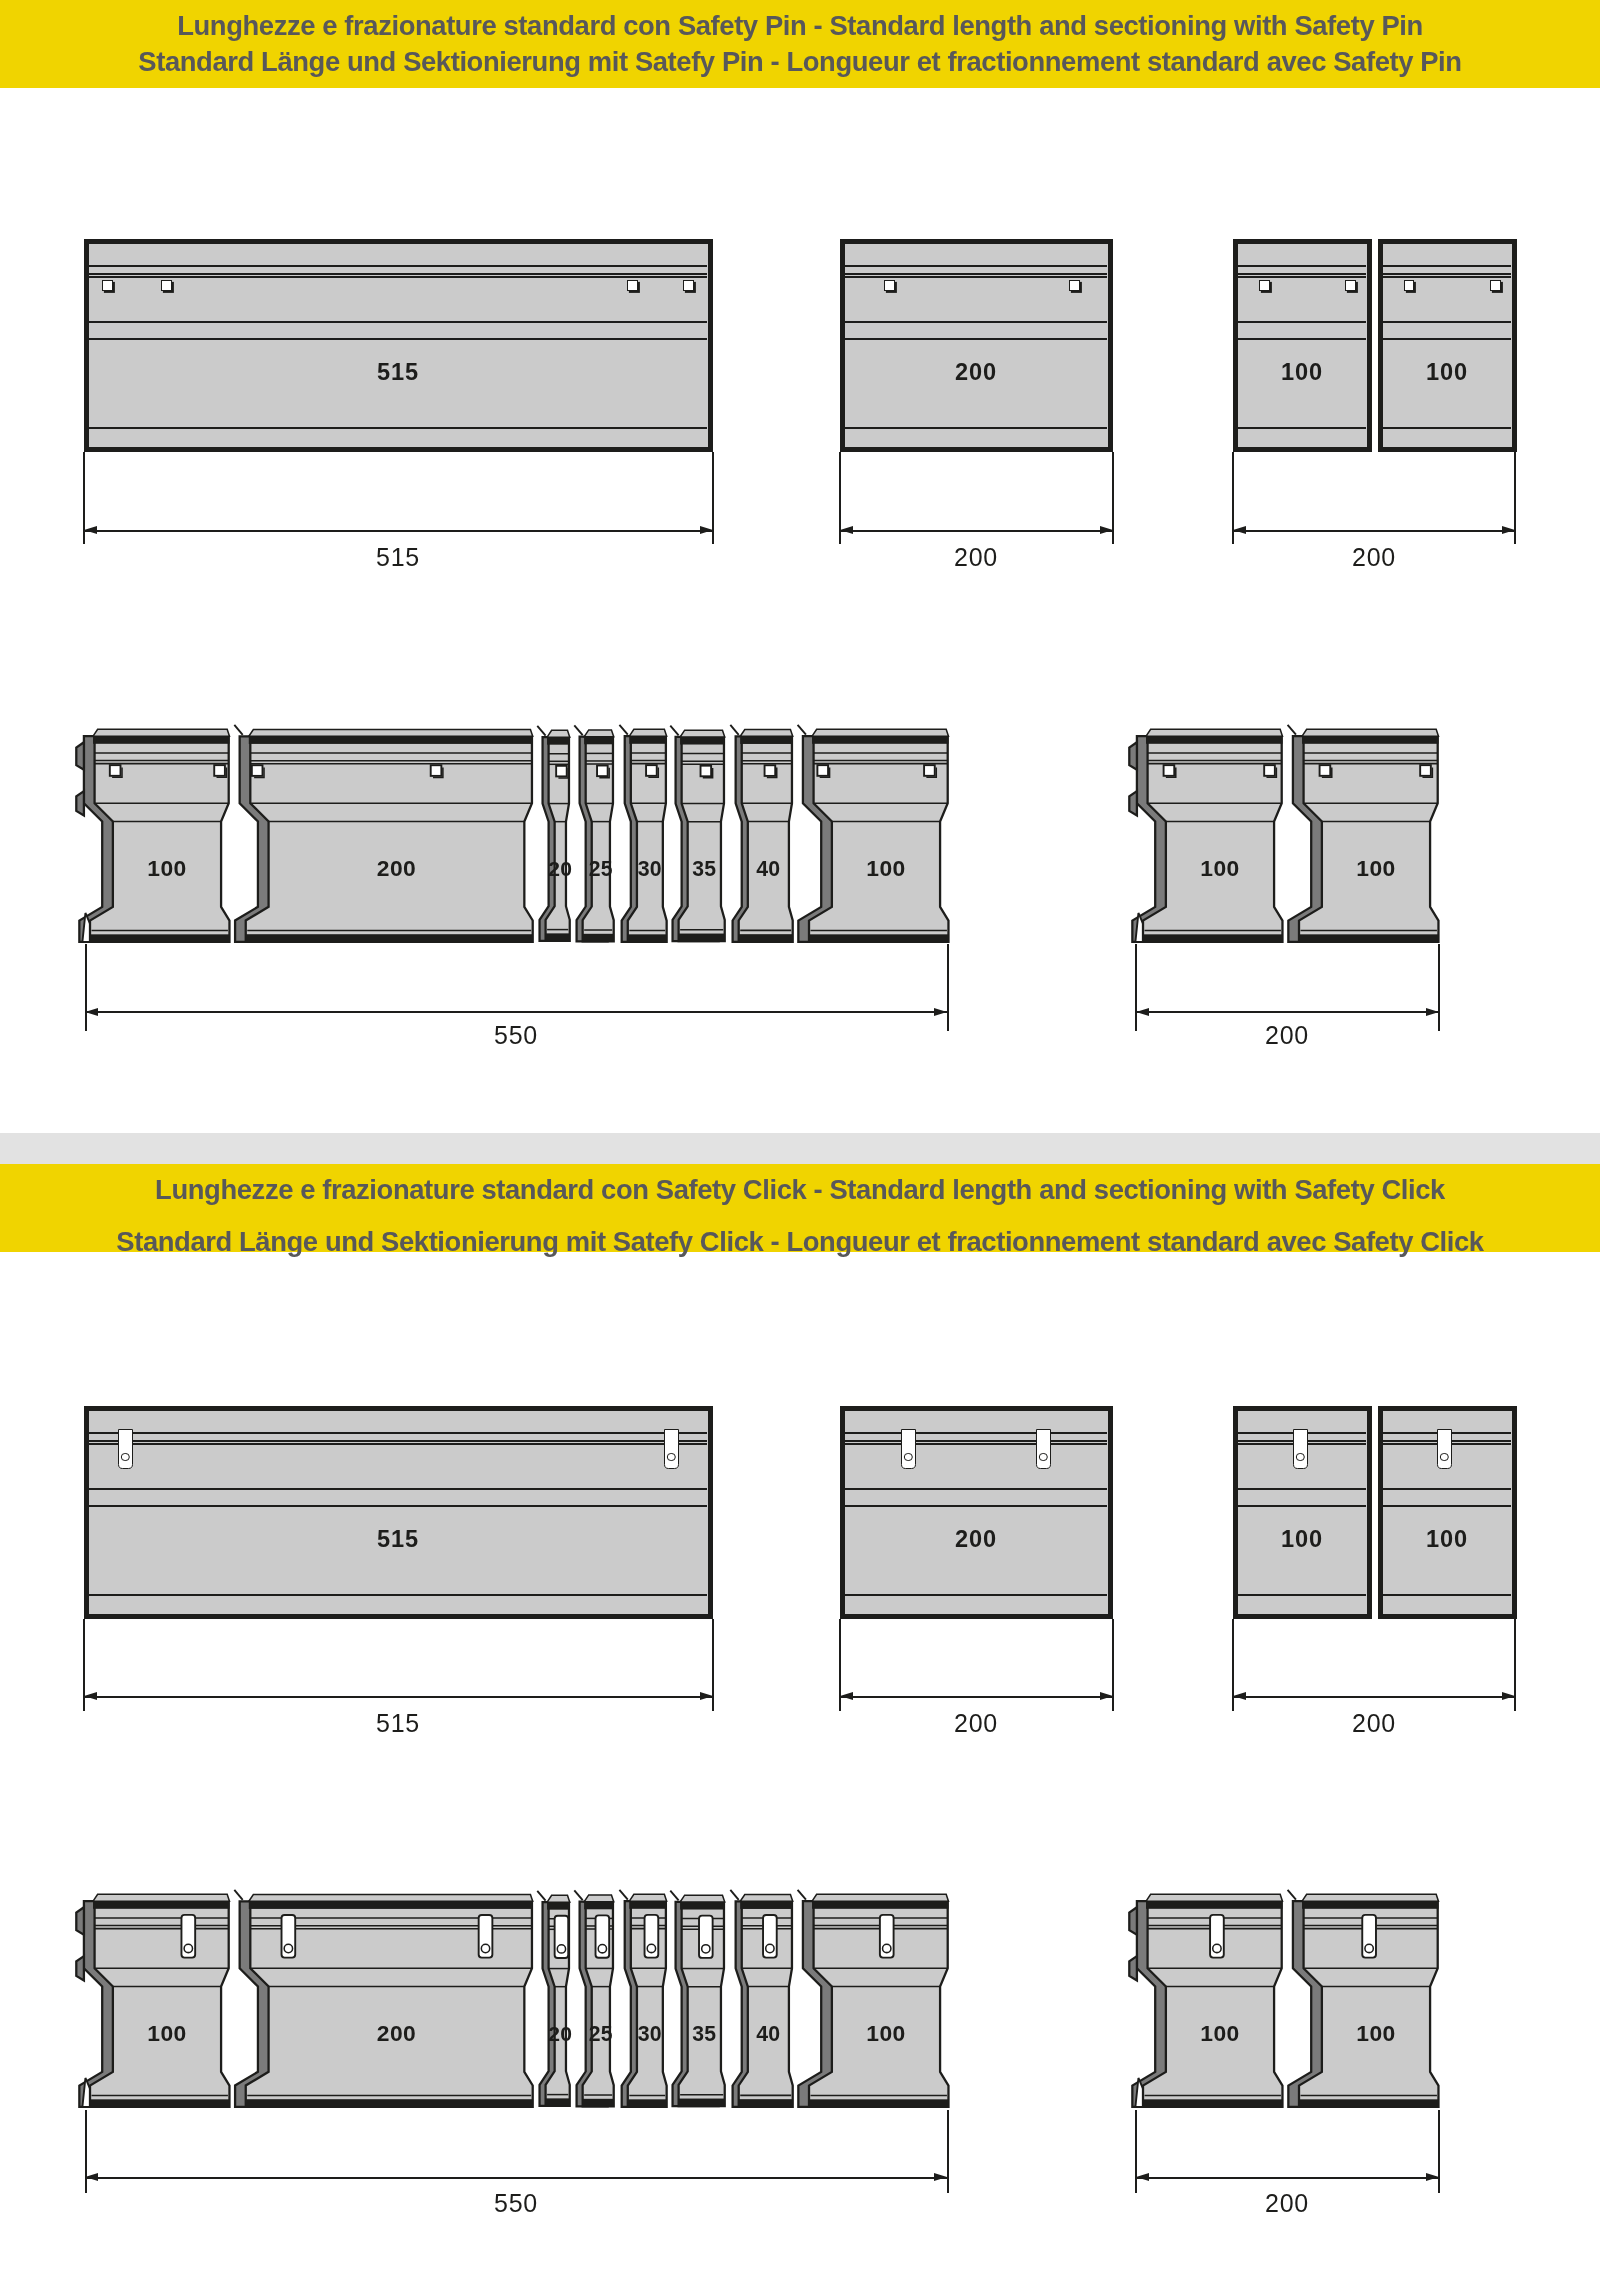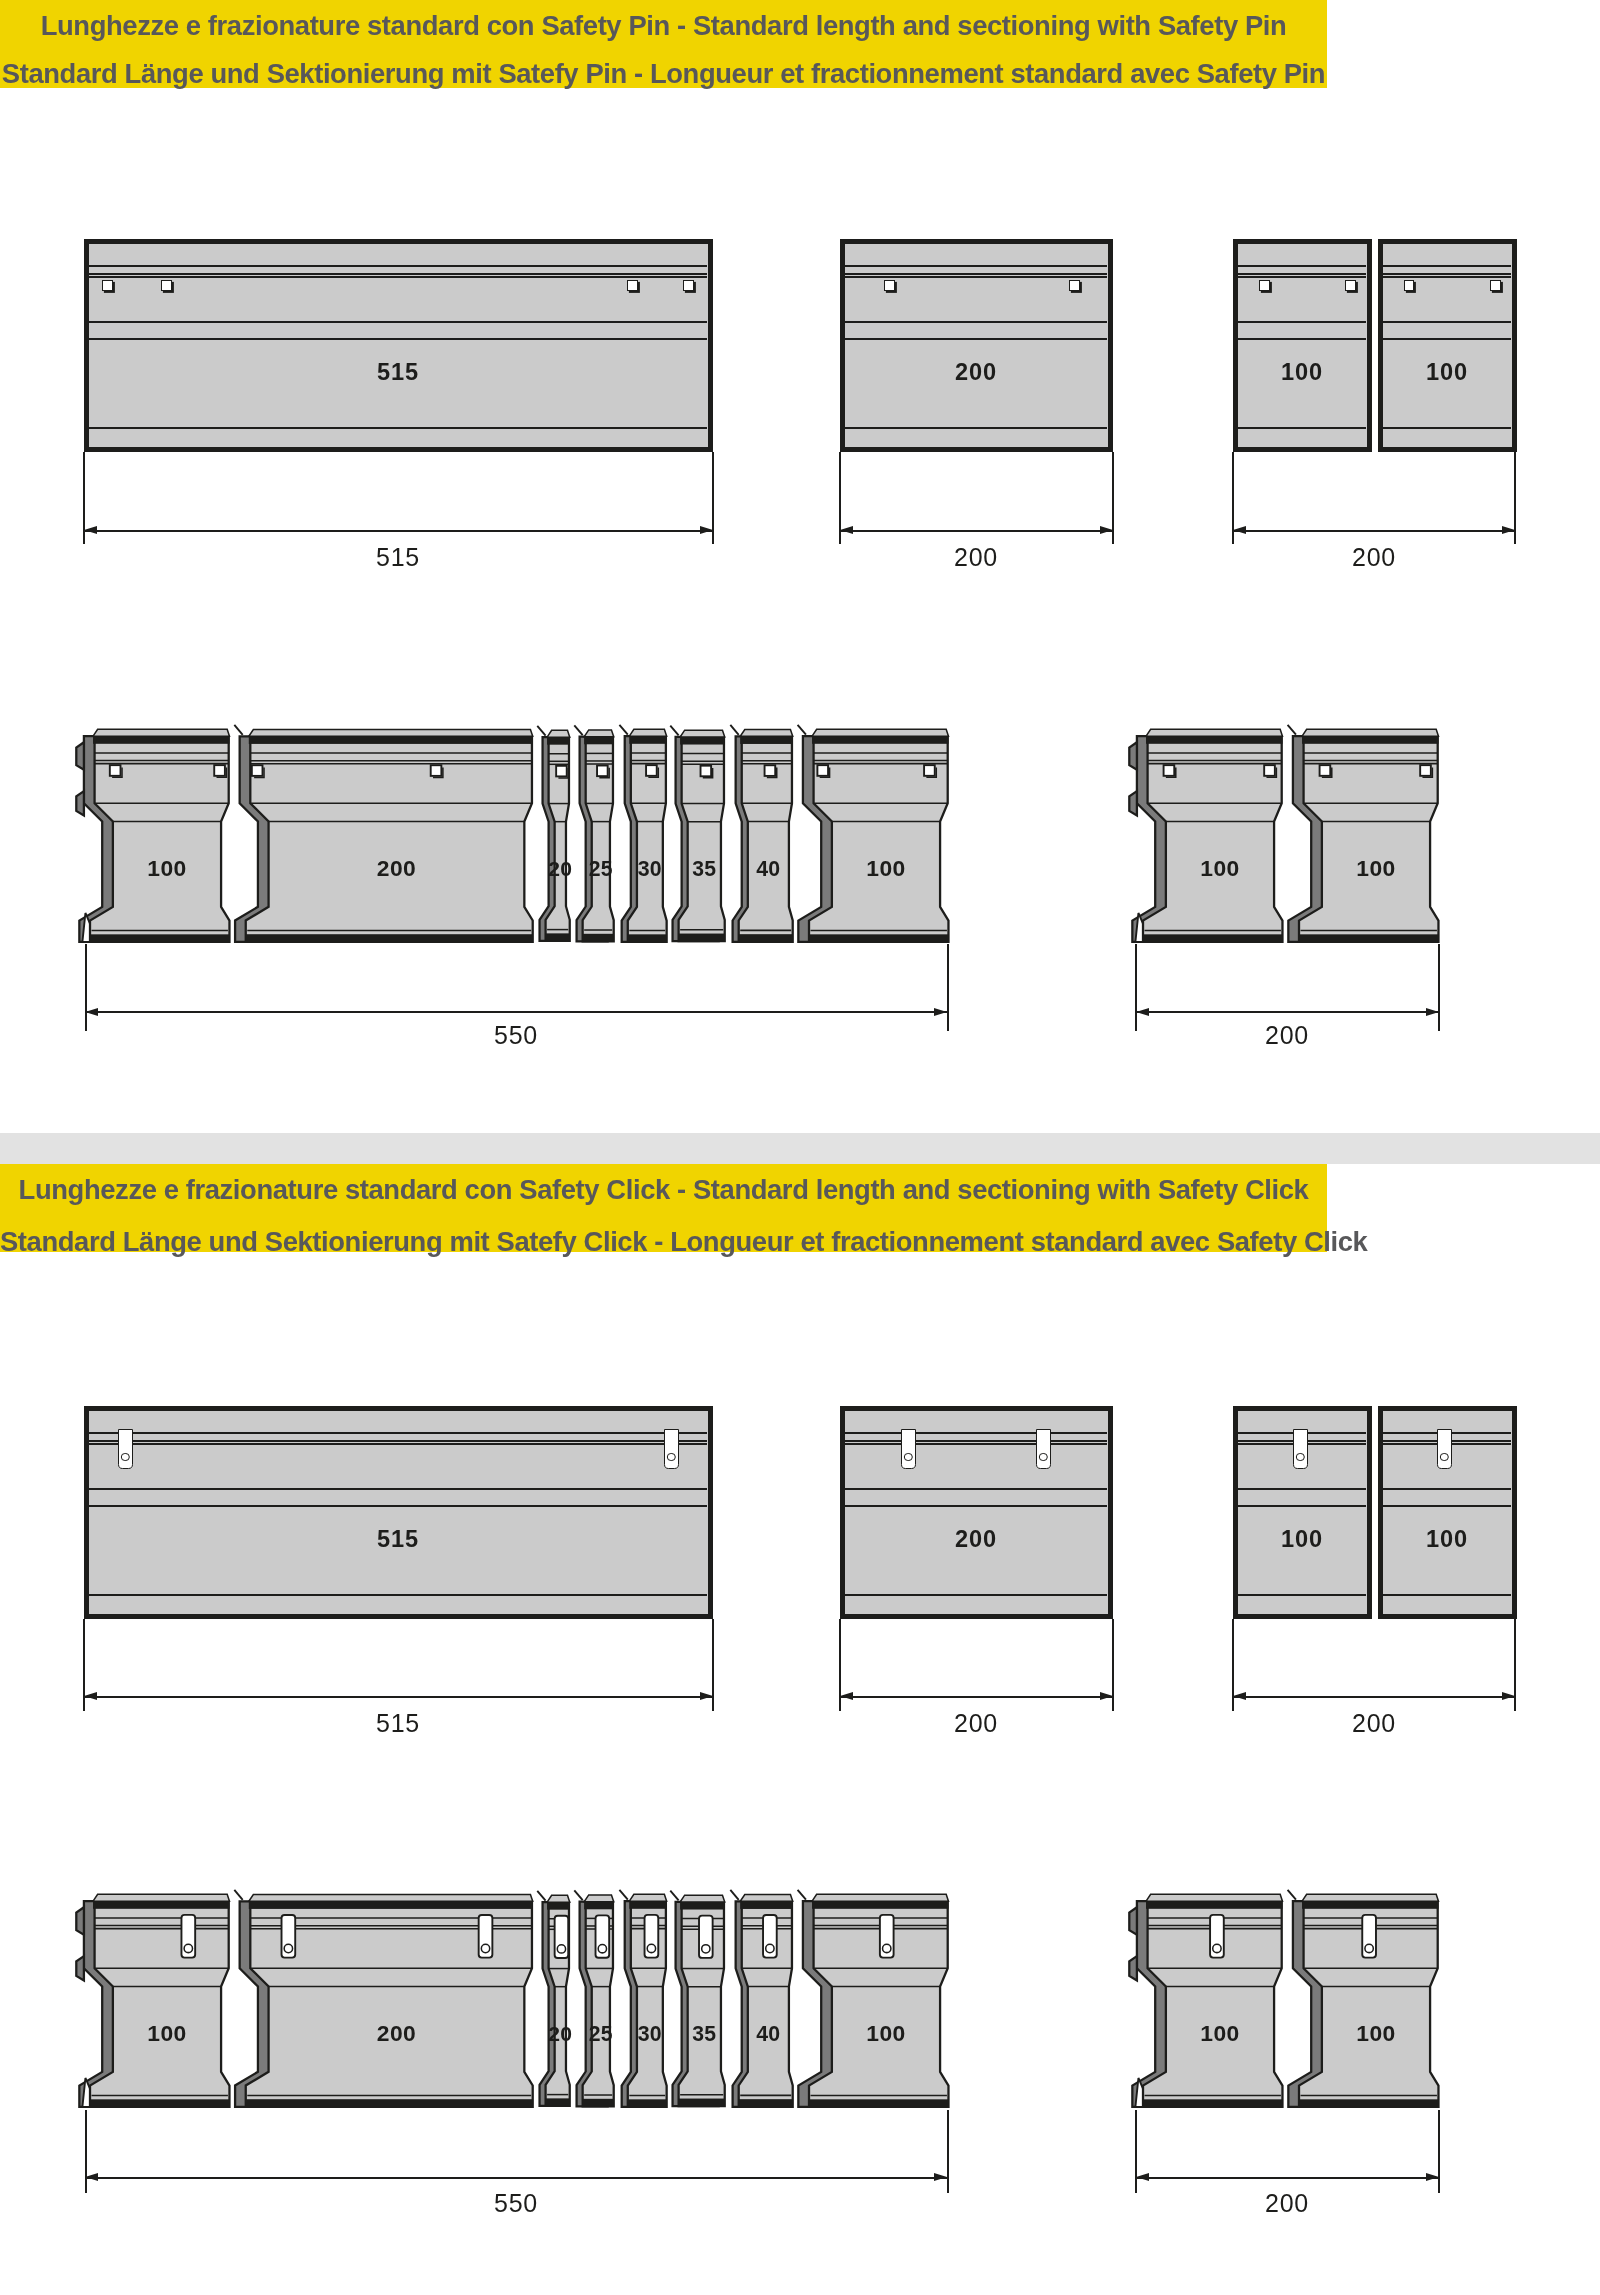--- a/index.html
+++ b/index.html
@@ -1,18 +1,18 @@
 <!DOCTYPE html>
 <html style="font-size:12.2px"><head>
 <meta charset="utf-8">
 <style>
   html,body{margin:0;padding:0;background:#fff}
   #canvas{position:relative;width:1600px;height:2295px;background:var(--paper,#fff);
           font-family:"Liberation Sans",sans-serif;overflow:hidden}
-  .banner{position:absolute;left:0;width:1327px;background:var(--yellow,#F0D400);
+  .banner{position:absolute;left:0;width:1600px;background:var(--yellow,#F0D400);
           color:var(--btxt,#58585A);font-weight:700;text-align:center}
   .banner .bl{position:absolute;left:0;width:100%;font-size:27.4px;line-height:35px;
           white-space:nowrap;letter-spacing:-0.4px}
   .sep{position:absolute;left:0;width:1600px;background:var(--sep,#E2E2E2)}
   .part-flat{position:absolute;box-sizing:border-box;background:var(--fill,#CBCBCB);
           border:5.3px solid var(--ink,#1D1D1B)}
   .hline{position:absolute;left:0;background:var(--ink,#1D1D1B)}
   .part-label{position:absolute;transform:translate(-50%,-50%);font-size:23.6px;font-weight:600;
           color:var(--ink,#1D1D1B);letter-spacing:0.8px;white-space:nowrap}
   .pin{position:absolute;width:10.7px;height:10.7px;background:#fff;box-sizing:border-box;
@@ -29,21 +29,21 @@
   .dim-label{position:absolute;width:152px;margin-left:-76px;text-align:center;
           font-size:25px;color:var(--ink,#1D1D1B);letter-spacing:0.8px}
   .seg{position:absolute}
 </style>
 </head>
 <body>
 
 <div id="canvas" style="--yellow: #F0D400; --btxt: #58585A; --fill: #CBCBCB; --ink: #1D1D1B; --sep: #E2E2E2; --paper: #FFFFFF;">
   <div class="banner" style="top:0;height:88px">
     <div class="bl" style="top:7.6px">Lunghezze e frazionature standard con Safety Pin - Standard length and sectioning with Safety Pin</div>
-    <div class="bl" style="top:56px">Standard Länge und Sektionierung mit Satefy Pin - Longueur et fractionnement standard avec Safety Pin</div>
+    <div class="bl" style="top:44px">Standard Länge und Sektionierung mit Satefy Pin - Longueur et fractionnement standard avec Safety Pin</div>
   </div>
 
   <div class="sep" style="top:1133px;height:30.5px"></div>
 
   <div class="banner" style="top:1164px;height:88px">
     <div class="bl" style="top:7.6px">Lunghezze e frazionature standard con Safety Click - Standard length and sectioning with Safety Click</div>
     <div class="bl" style="top:60px">Standard Länge und Sektionierung mit Satefy Click - Longueur et fractionnement standard avec Safety Click</div>
   </div>
 
   <div id="rows">

